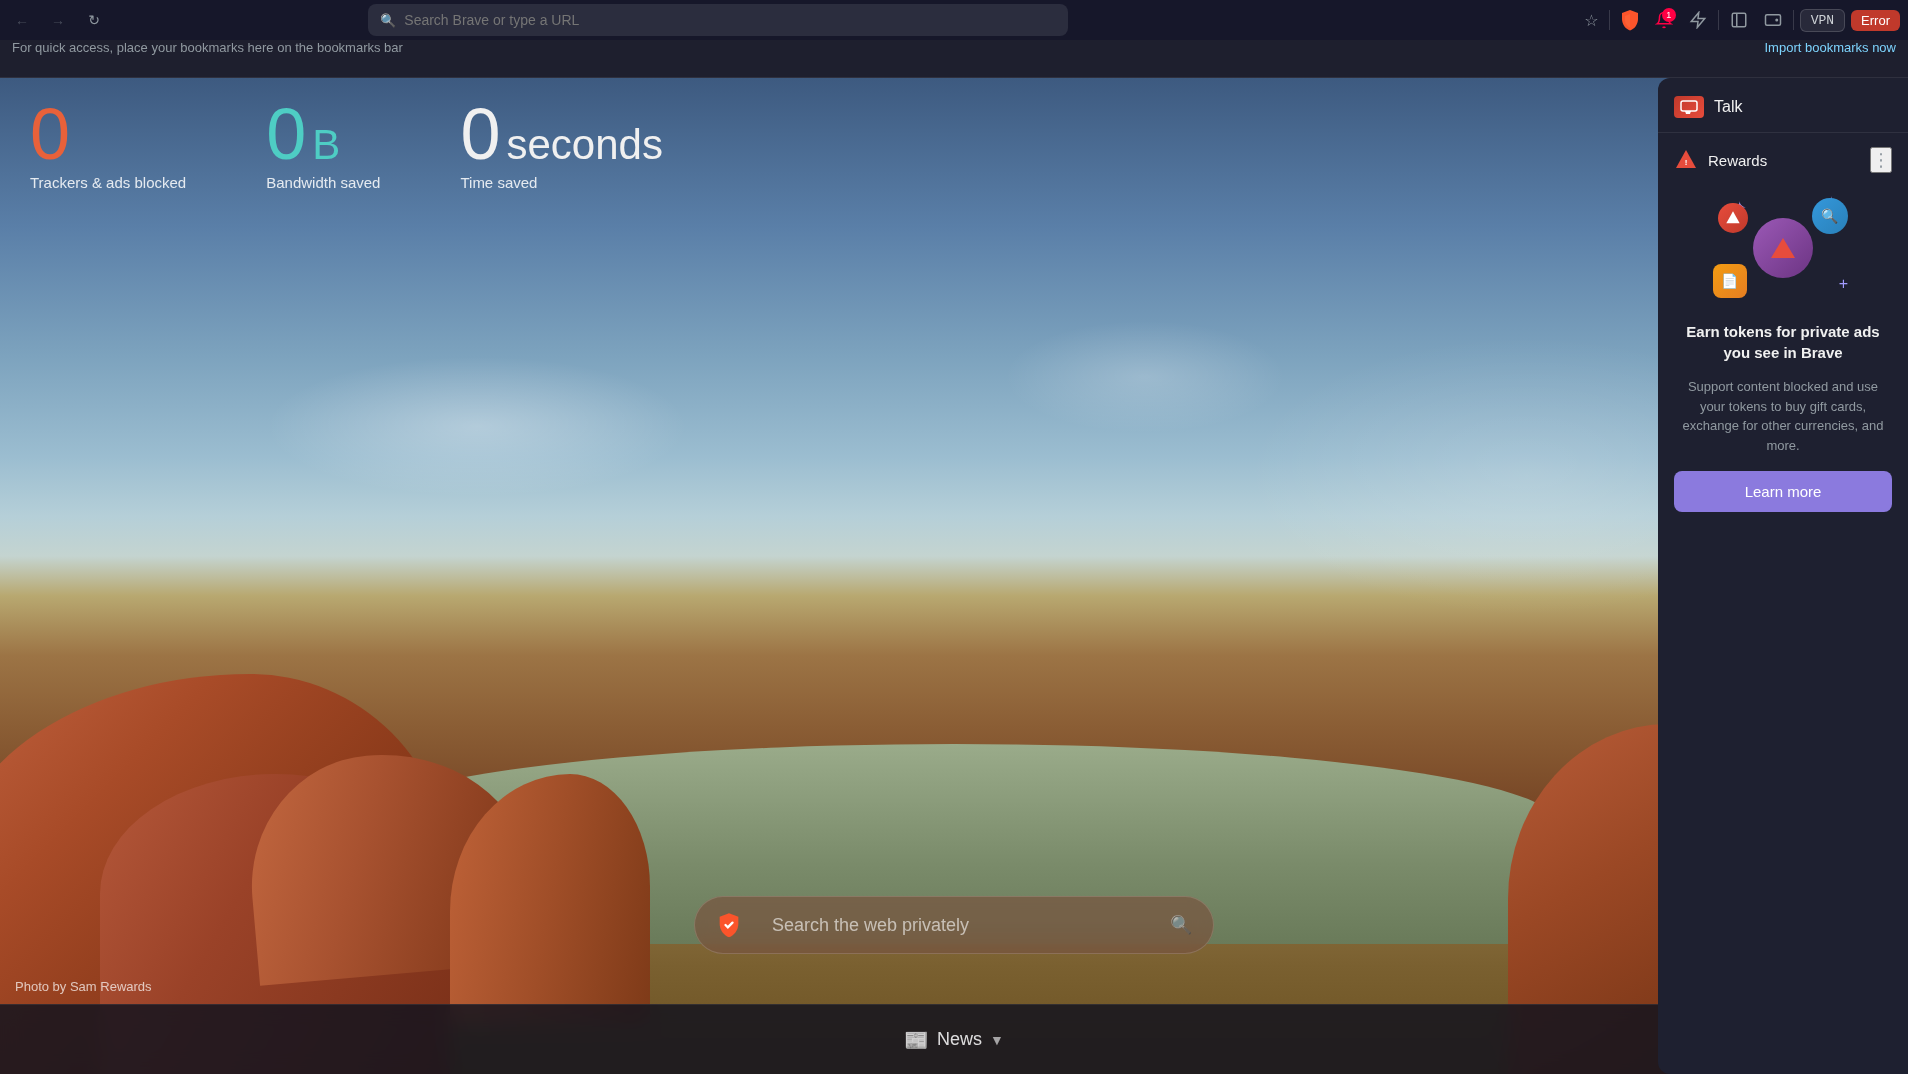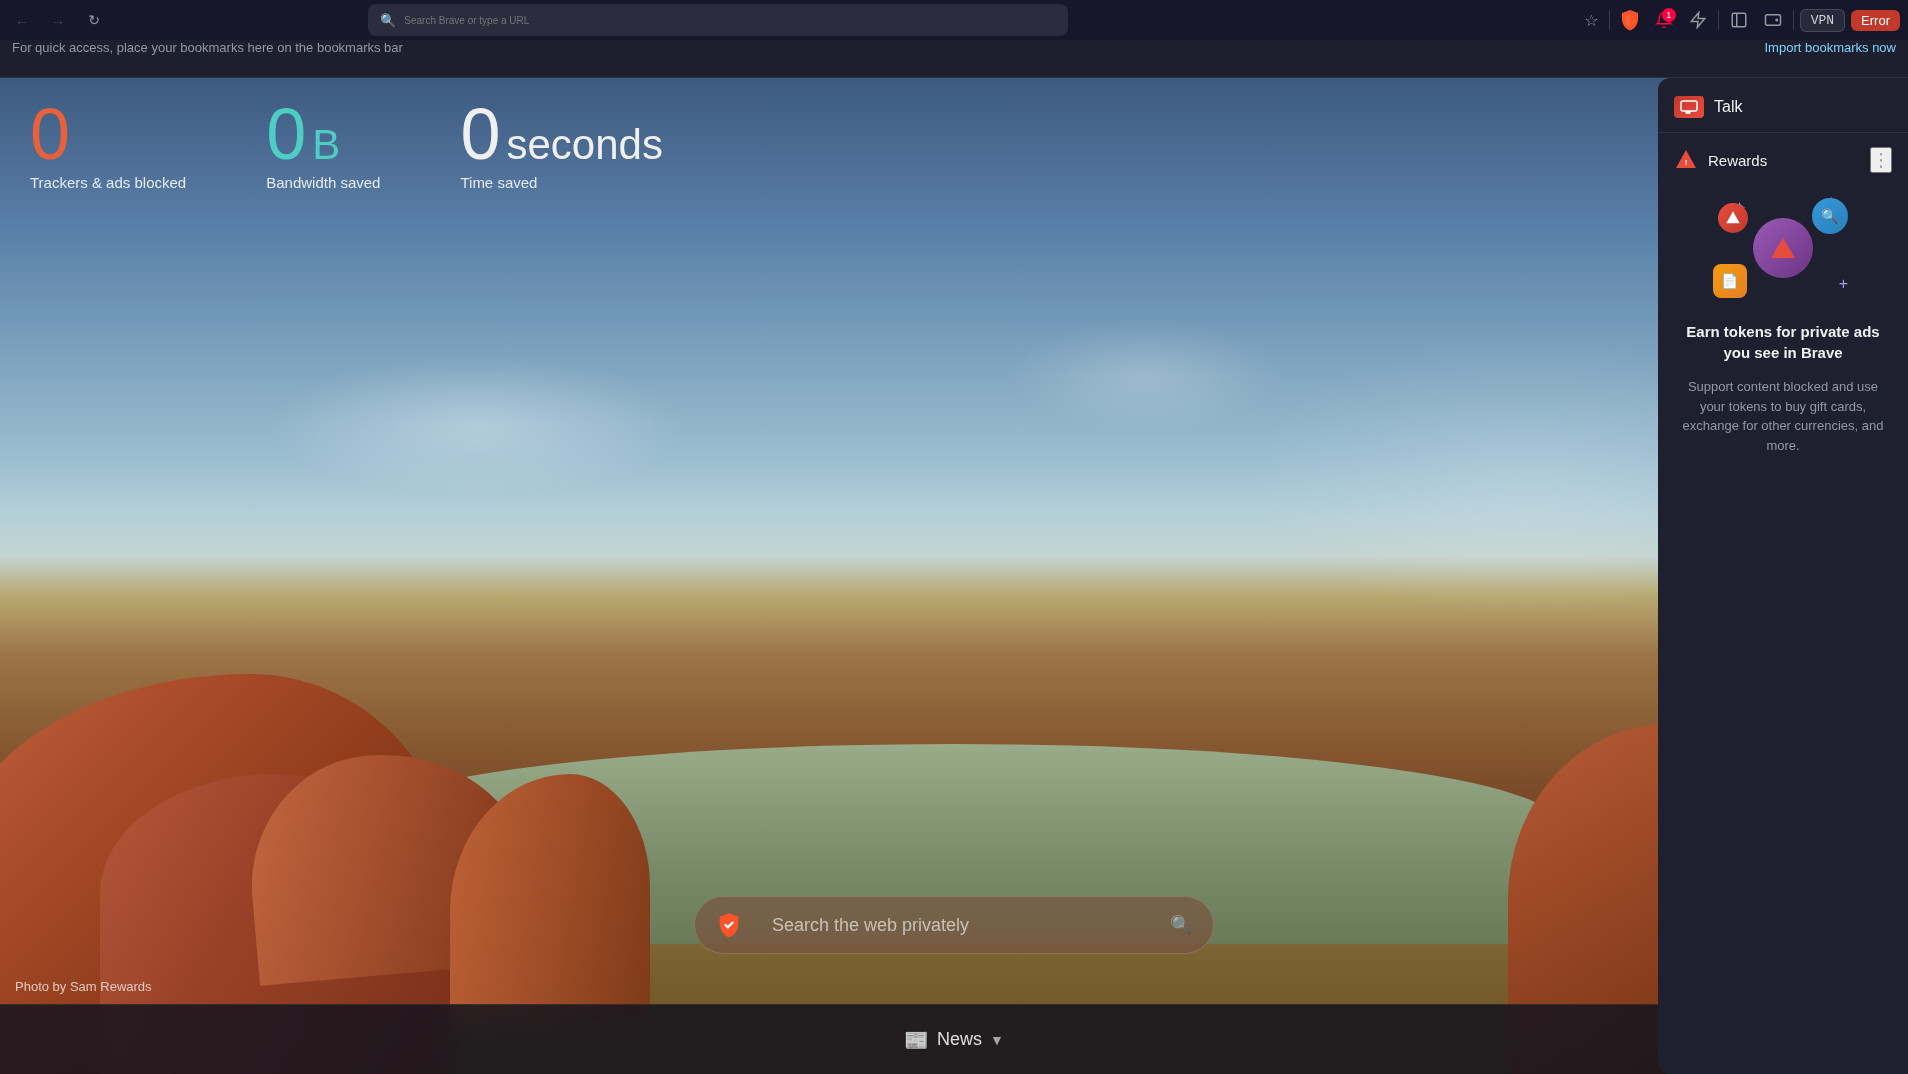--- a/index.html
+++ b/index.html
@@ -29,21 +29,21 @@
       font-size: 14px;
     }
     .address-bar-container {
       flex: 1; display: flex; align-items: center; height: 32px;
       background: #2b2d3e; border-radius: 8px; padding: 0 12px;
       gap: 8px; max-width: 700px; margin: 0 auto;
     }
     .address-search-icon { color: #9099a0; font-size: 13px; }
     .address-input {
       flex: 1; background: transparent; border: none; outline: none;
-      color: #7dd3fc; font-size: 10px;
+      color: #7dd3fc; font-size: 14px;
     }
     .browser-actions {
       display: flex; align-items: center; gap: 6px; margin-left: auto;
     }
     .bookmark-icon {
       color: #9099a0; font-size: 16px; cursor: pointer; padding: 4px;
     }
     .brave-shield {
       width: 28px; height: 28px; display: flex; align-items: center; justify-content: center;
       cursor: pointer;
@@ -530,16 +530,17 @@
             <div class="bat-triangle"></div>
           </div>
         </div>
       </div>
     </div>
 
     <div class="rewards-headline">Earn tokens for private ads you see in Brave</div>
 
     <div class="rewards-subtext">Support content blocked and use your tokens to buy gift cards, exchange for other currencies, and more.</div>
 
+    <button class="learn-more-btn">Learn more</button>
 
   </div>
 
 </div>
 
 </body></html>

